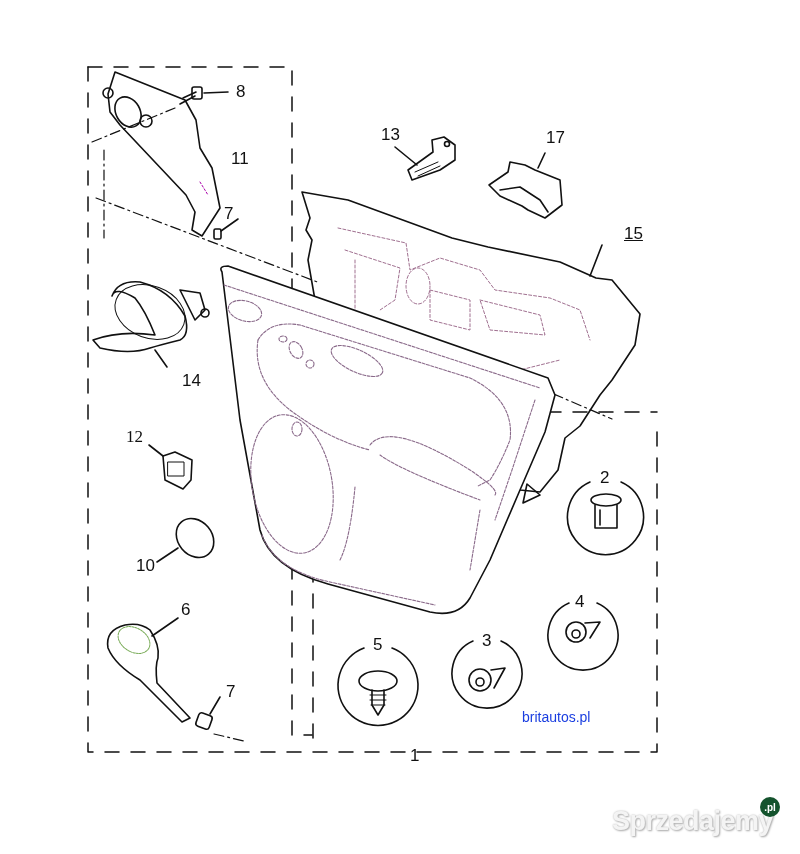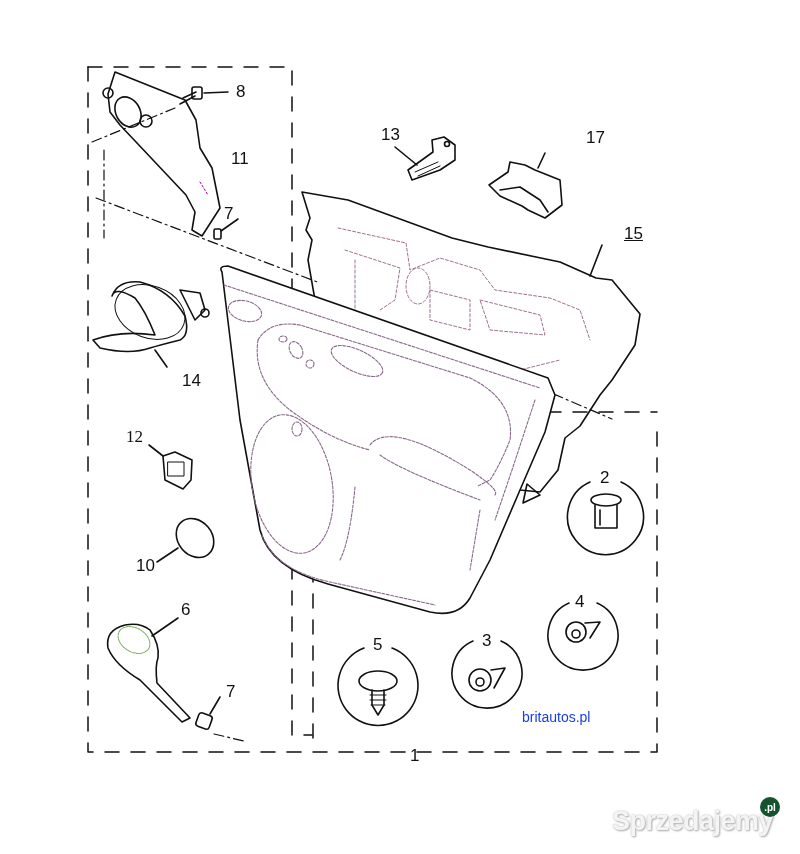--- a/index.html
+++ b/index.html
@@ -153,21 +153,21 @@
     <ellipse cx="378" cy="681" rx="19" ry="10"></ellipse>
     <path d="M372 690 L372 705 L378 715 L384 705 L384 690"></path>
     <path d="M370 695 H386 M370 700 H386 M371 705 H385" stroke-width="1"></path>
   </g>
 </svg>
 
 <span class="lbl" style="left:236px;top:83px;">8</span>
 <span class="lbl" style="left:231px;top:150px;">11</span>
 <span class="lbl" style="left:224px;top:205px;">7</span>
 <span class="lbl" style="left:381px;top:126px;">13</span>
-<span class="lbl" style="left:546px;top:129px;margin-left:40px;">17</span>
+<span class="lbl" style="left:546px;top:129px;">17</span>
 <span class="lbl" style="left:624px;top:225px;text-decoration:underline;">15</span>
 <span class="lbl" style="left:166px;top:372px;margin-left:16px;">14</span>
 <span class="lbl" style="left:126px;top:428px;font-family:Liberation Serif, serif;">12</span>
 <span class="lbl" style="left:136px;top:557px;">10</span>
 <span class="lbl" style="left:181px;top:601px;">6</span>
 <span class="lbl" style="left:226px;top:683px;">7</span>
 <span class="lbl" style="left:600px;top:469px;">2</span>
 <span class="lbl" style="left:575px;top:593px;">4</span>
 <span class="lbl" style="left:482px;top:632px;">3</span>
 <span class="lbl" style="left:373px;top:636px;">5</span>

